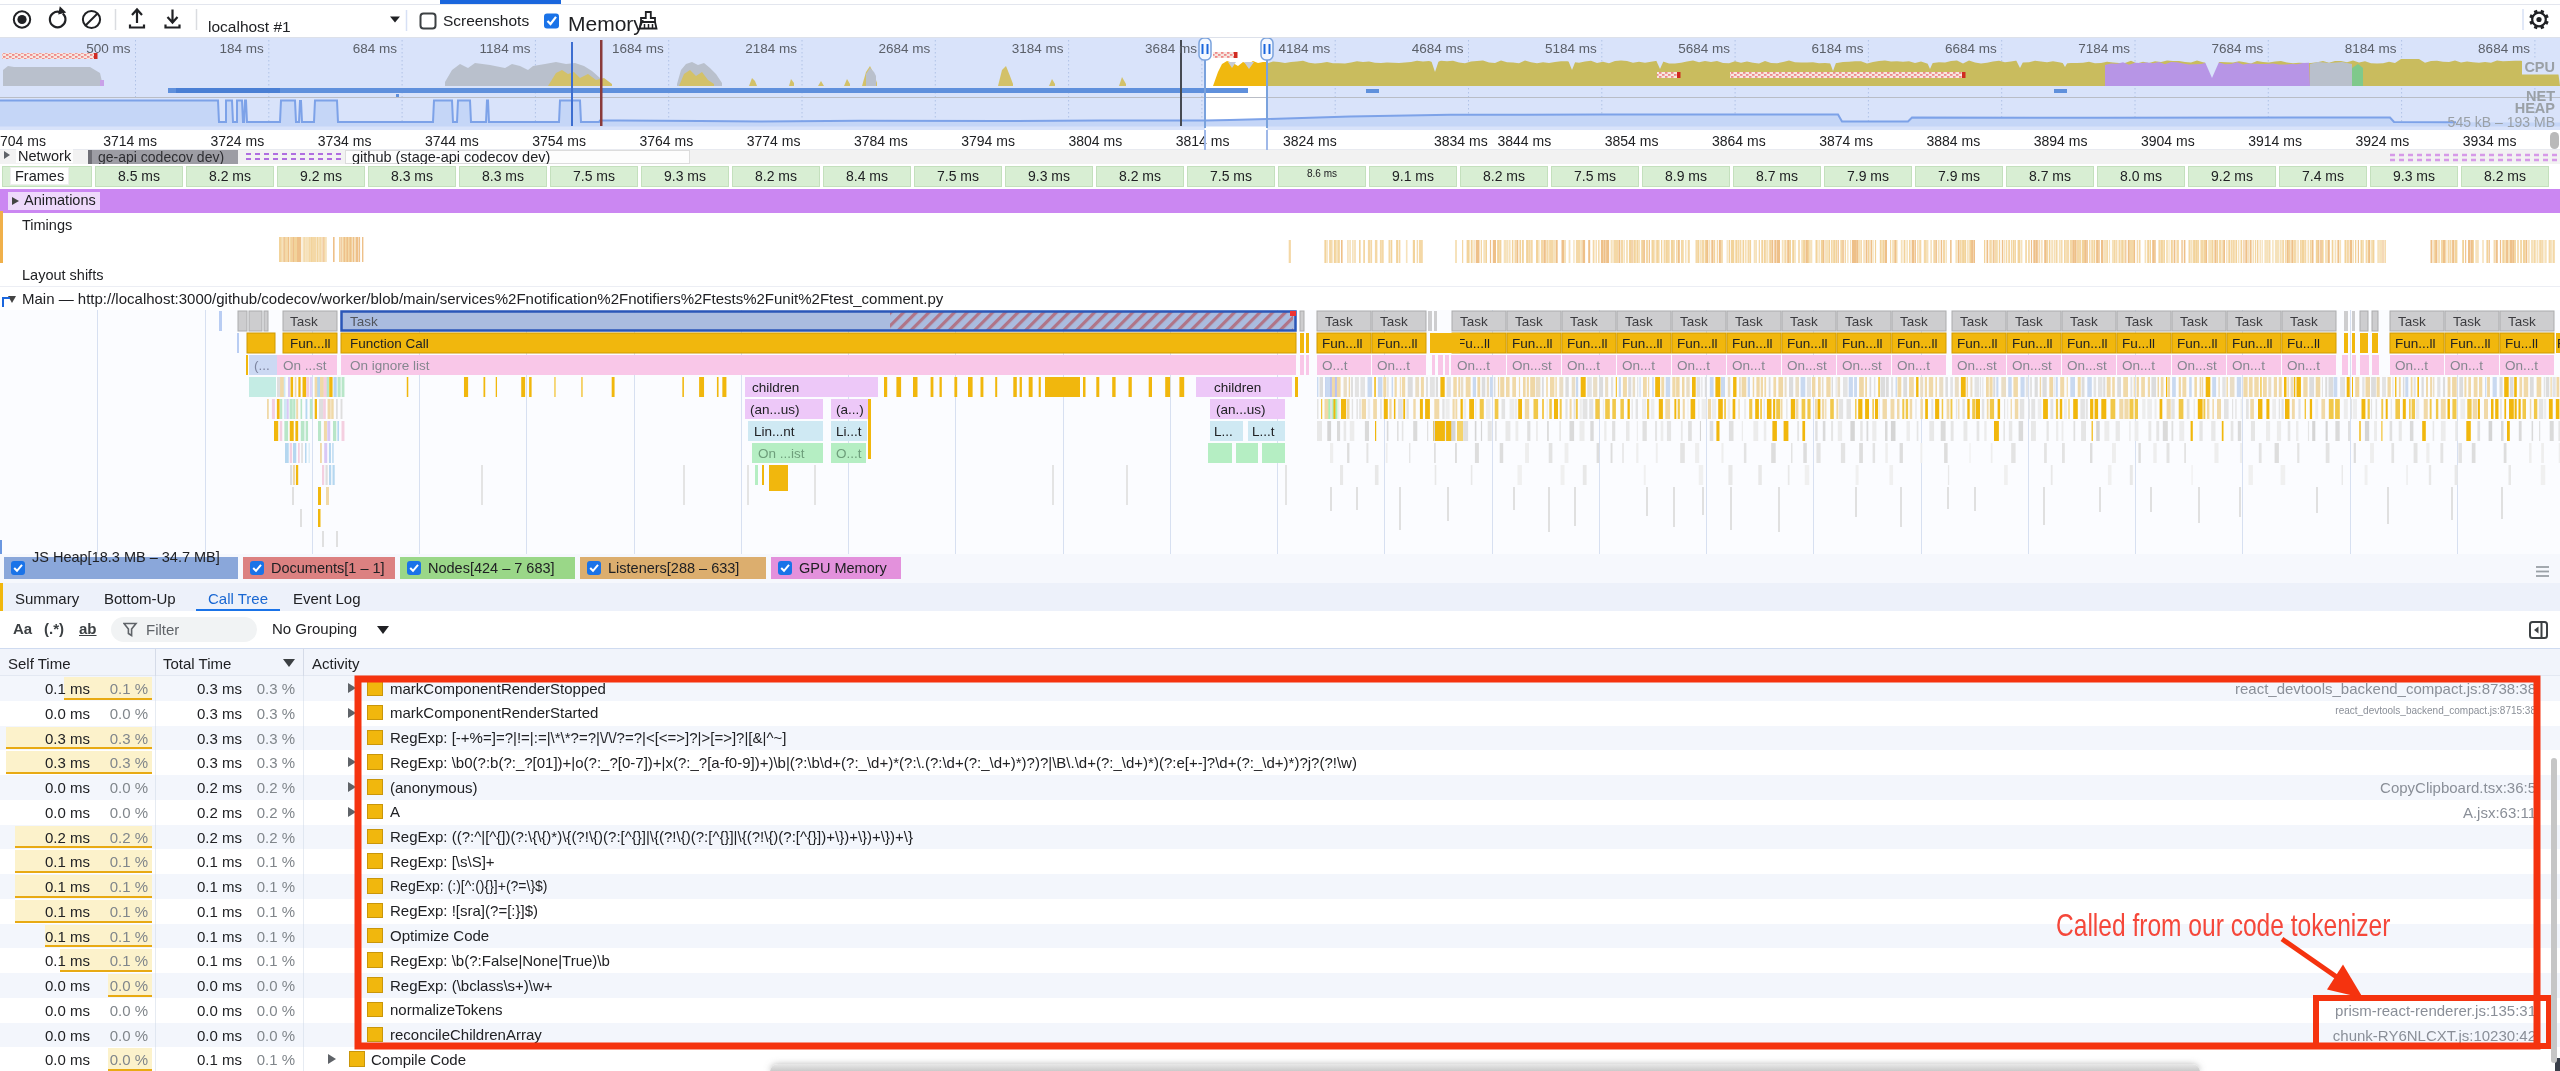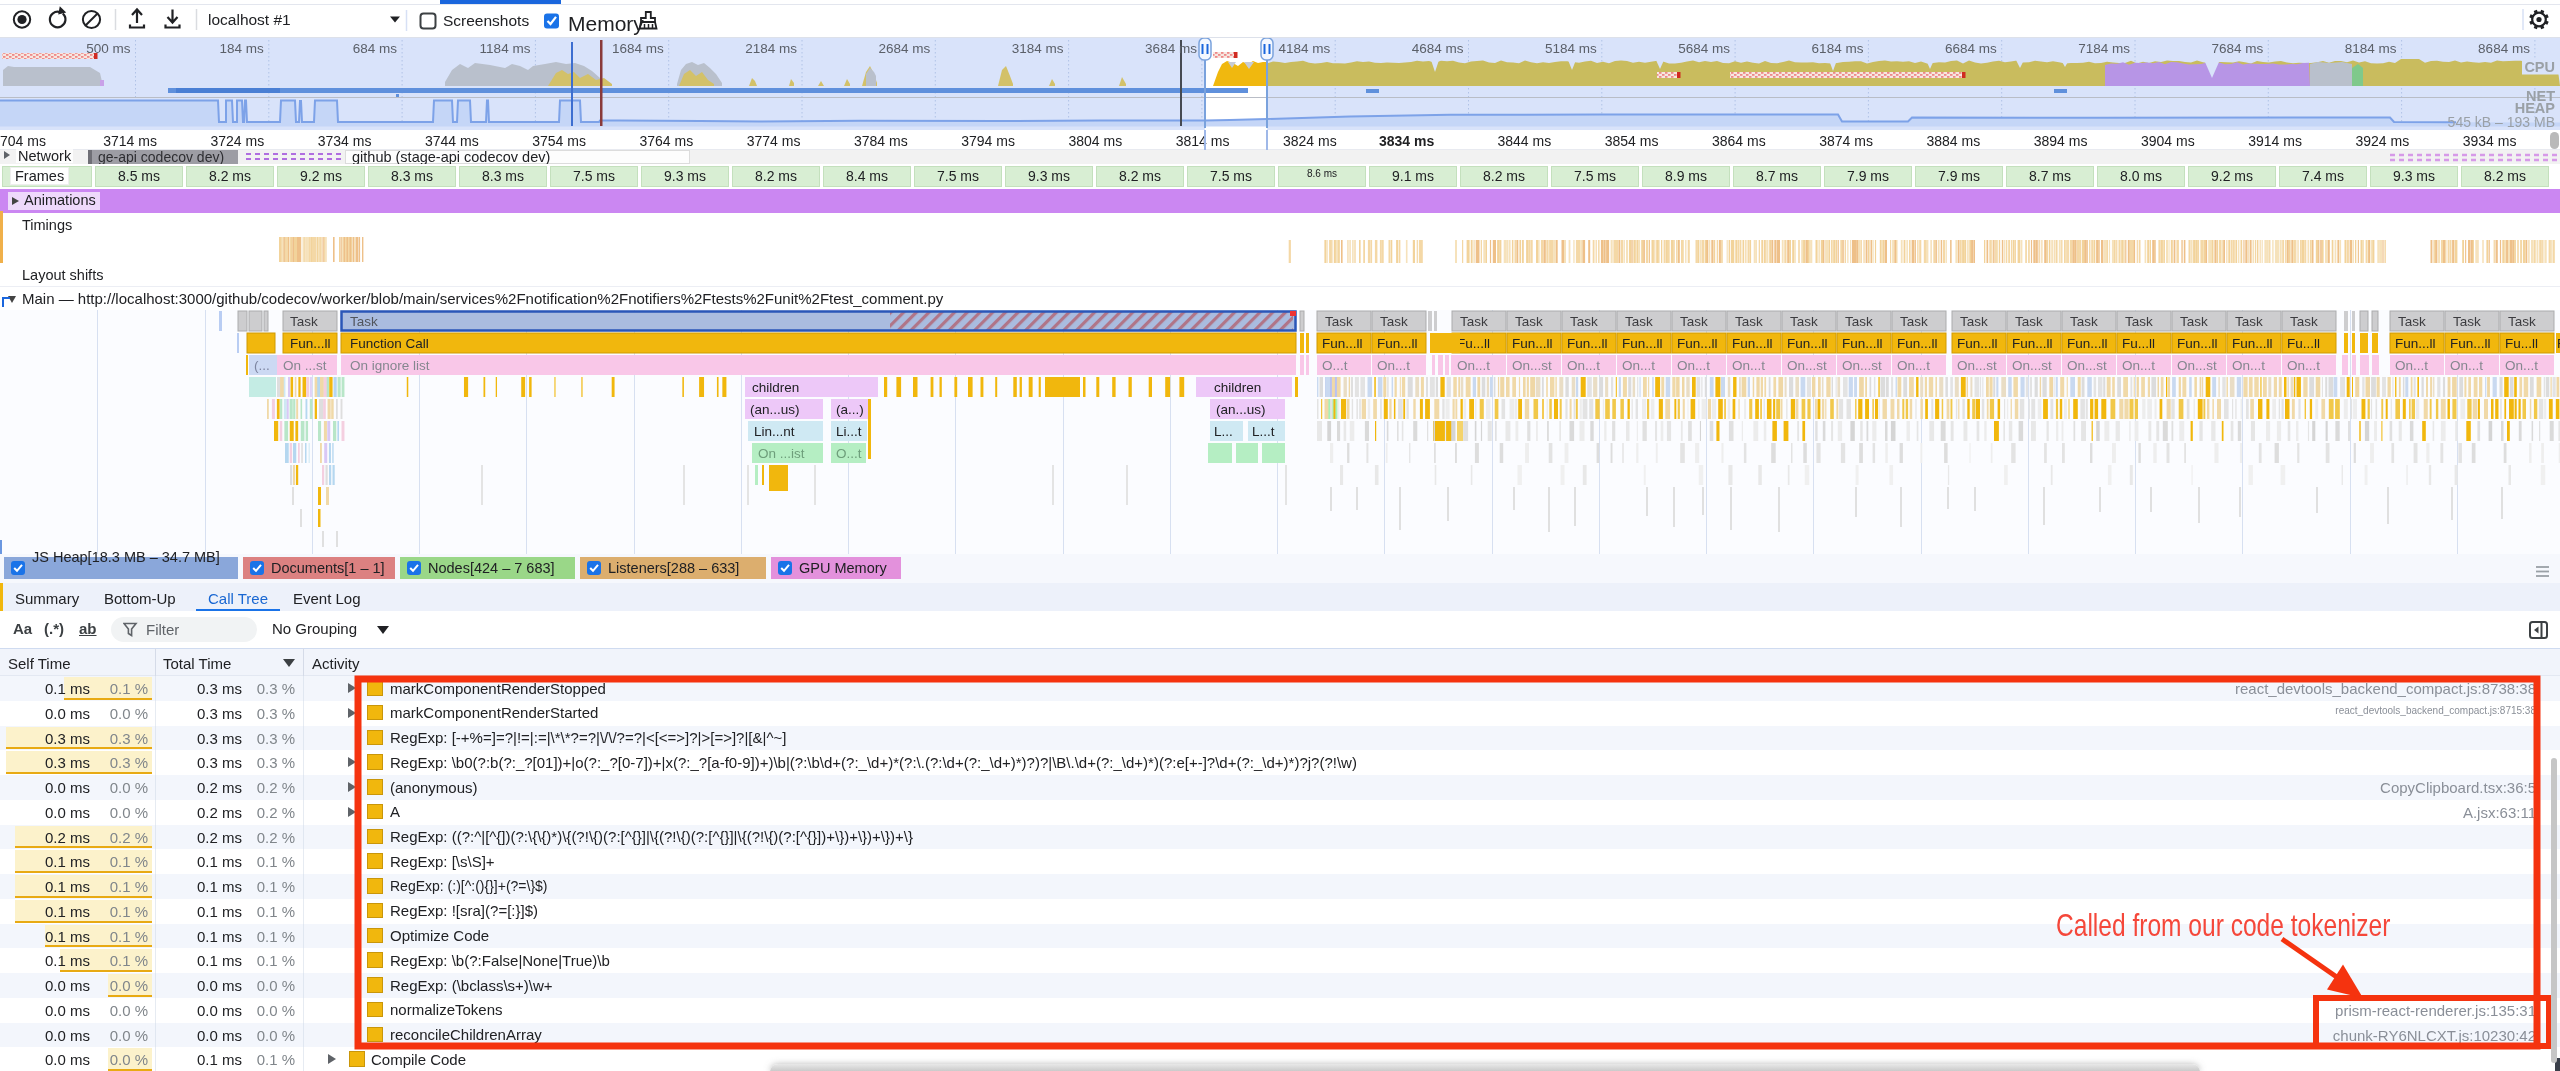--- a/index.html
+++ b/index.html
@@ -33,21 +33,21 @@
       <line x1="406.5" y1="10" x2="406.5" y2="31" stroke="#d7e0f5" stroke-width="1.5"></line>
       <rect x="420.5" y="13.5" width="15" height="15" rx="3" fill="#fff" stroke="#3c4043" stroke-width="2"></rect>
       <rect x="544" y="13.5" width="15" height="15" rx="3" fill="#1a73e8"></rect>
       <path d="M 547.5 21 L 550.5 24 L 556 16.8" fill="none" stroke="#fff" stroke-width="2.2"></path>
       <path d="M 645.8 12 L 650.8 12 L 650.8 18 L 655 18 L 655 22 L 641 22 L 641 18 L 645.8 18 Z" fill="none" stroke="#202124" stroke-width="1.8"></path>
       <path d="M 641 22 L 639.5 28.5 L 656.5 28.5 L 655 22" fill="none" stroke="#202124" stroke-width="1.8"></path>
       <line x1="644.5" y1="24" x2="644.5" y2="28" stroke="#202124" stroke-width="1.5"></line>
       <line x1="648.5" y1="24" x2="648.5" y2="28" stroke="#202124" stroke-width="1.5"></line>
       <line x1="652.5" y1="24" x2="652.5" y2="28" stroke="#202124" stroke-width="1.5"></line>
     </svg>
-    <div class="txt" style="left:208px;top:11px;font-size:15.5px;color:#202124;">localhost #1</div>
+    <div class="txt" style="left:208px;top:18px;font-size:15.5px;color:#202124;">localhost #1</div>
     <div class="txt" style="left:443px;top:12px;font-size:15.5px;color:#202124;">Screenshots</div>
     <div class="txt" style="left:568px;top:12px;font-size:21px;color:#202124;">Memory</div>
     <svg class="abs" style="left:2500px;top:0px" width="60" height="38" viewBox="0 0 60 38">
       <line x1="23" y1="9" x2="23" y2="30" stroke="#d7e0f5" stroke-width="1.5"></line>
       <circle cx="39" cy="19.5" r="6.8" fill="none" stroke="#202124" stroke-width="2.2"></circle>
       <circle cx="39" cy="19.5" r="2.6" fill="#202124"></circle>
       <line x1="45.47" y1="22.18" x2="48.05" y2="23.25" stroke="#202124" stroke-width="3.4"></line>
       <line x1="41.68" y1="25.97" x2="42.75" y2="28.55" stroke="#202124" stroke-width="3.4"></line>
       <line x1="36.32" y1="25.97" x2="35.25" y2="28.55" stroke="#202124" stroke-width="3.4"></line>
       <line x1="32.53" y1="22.18" x2="29.95" y2="23.25" stroke="#202124" stroke-width="3.4"></line>
@@ -176,21 +176,21 @@
     <div class="txt" style="left:317.75px;top:133px;font-size:14px;color:#202124;">3734 ms</div>
     <div class="txt" style="left:425px;top:133px;font-size:14px;color:#202124;">3744 ms</div>
     <div class="txt" style="left:532.25px;top:133px;font-size:14px;color:#202124;">3754 ms</div>
     <div class="txt" style="left:639.5px;top:133px;font-size:14px;color:#202124;">3764 ms</div>
     <div class="txt" style="left:746.75px;top:133px;font-size:14px;color:#202124;">3774 ms</div>
     <div class="txt" style="left:854px;top:133px;font-size:14px;color:#202124;">3784 ms</div>
     <div class="txt" style="left:961.25px;top:133px;font-size:14px;color:#202124;">3794 ms</div>
     <div class="txt" style="left:1068.5px;top:133px;font-size:14px;color:#202124;">3804 ms</div>
     <div class="txt" style="left:1175.75px;top:133px;font-size:14px;color:#202124;">3814 ms</div>
     <div class="txt" style="left:1283px;top:133px;font-size:14px;color:#202124;">3824 ms</div>
-    <div class="txt" style="left:1379px;top:133px;font-size:14px;color:#202124;font-weight:bold;">3834 ms</div>
+    <div class="txt" style="left:1434px;top:133px;font-size:14px;color:#202124;">3834 ms</div>
     <div class="txt" style="left:1497.5px;top:133px;font-size:14px;color:#202124;">3844 ms</div>
     <div class="txt" style="left:1604.75px;top:133px;font-size:14px;color:#202124;">3854 ms</div>
     <div class="txt" style="left:1712px;top:133px;font-size:14px;color:#202124;">3864 ms</div>
     <div class="txt" style="left:1819.25px;top:133px;font-size:14px;color:#202124;">3874 ms</div>
     <div class="txt" style="left:1926.5px;top:133px;font-size:14px;color:#202124;">3884 ms</div>
     <div class="txt" style="left:2033.75px;top:133px;font-size:14px;color:#202124;">3894 ms</div>
     <div class="txt" style="left:2141px;top:133px;font-size:14px;color:#202124;">3904 ms</div>
     <div class="txt" style="left:2248.25px;top:133px;font-size:14px;color:#202124;">3914 ms</div>
     <div class="txt" style="left:2355.5px;top:133px;font-size:14px;color:#202124;">3924 ms</div>
     <div class="txt" style="left:2462.75px;top:133px;font-size:14px;color:#202124;">3934 ms</div>

